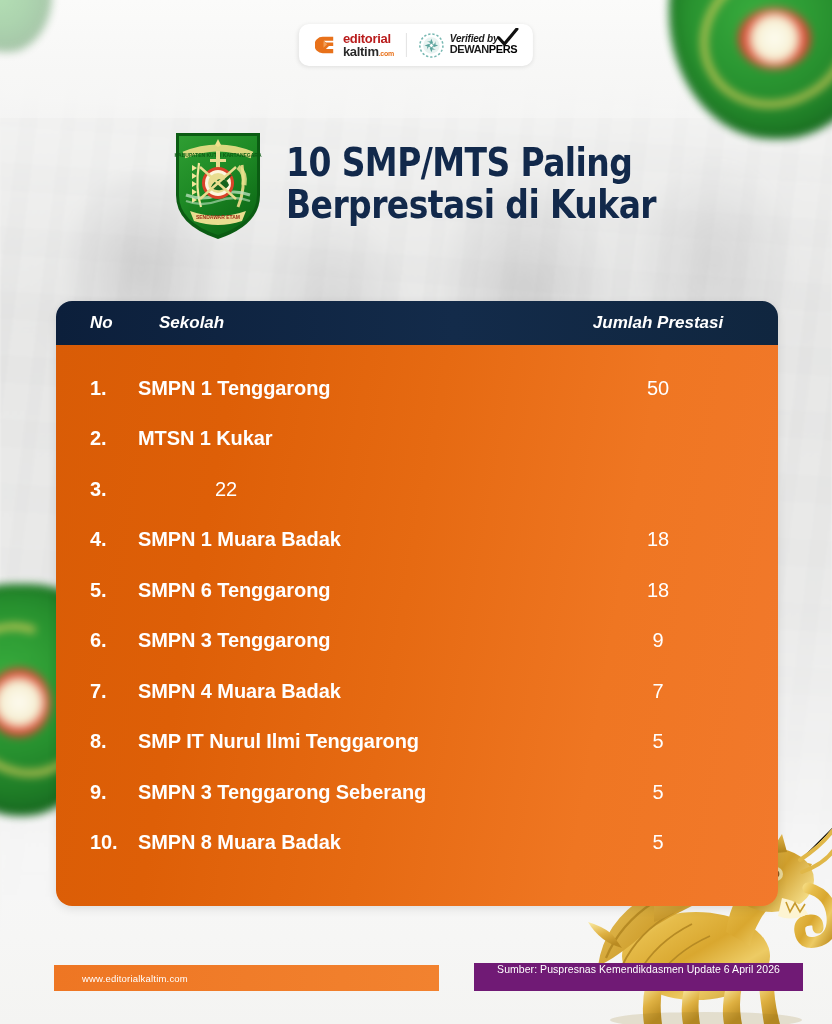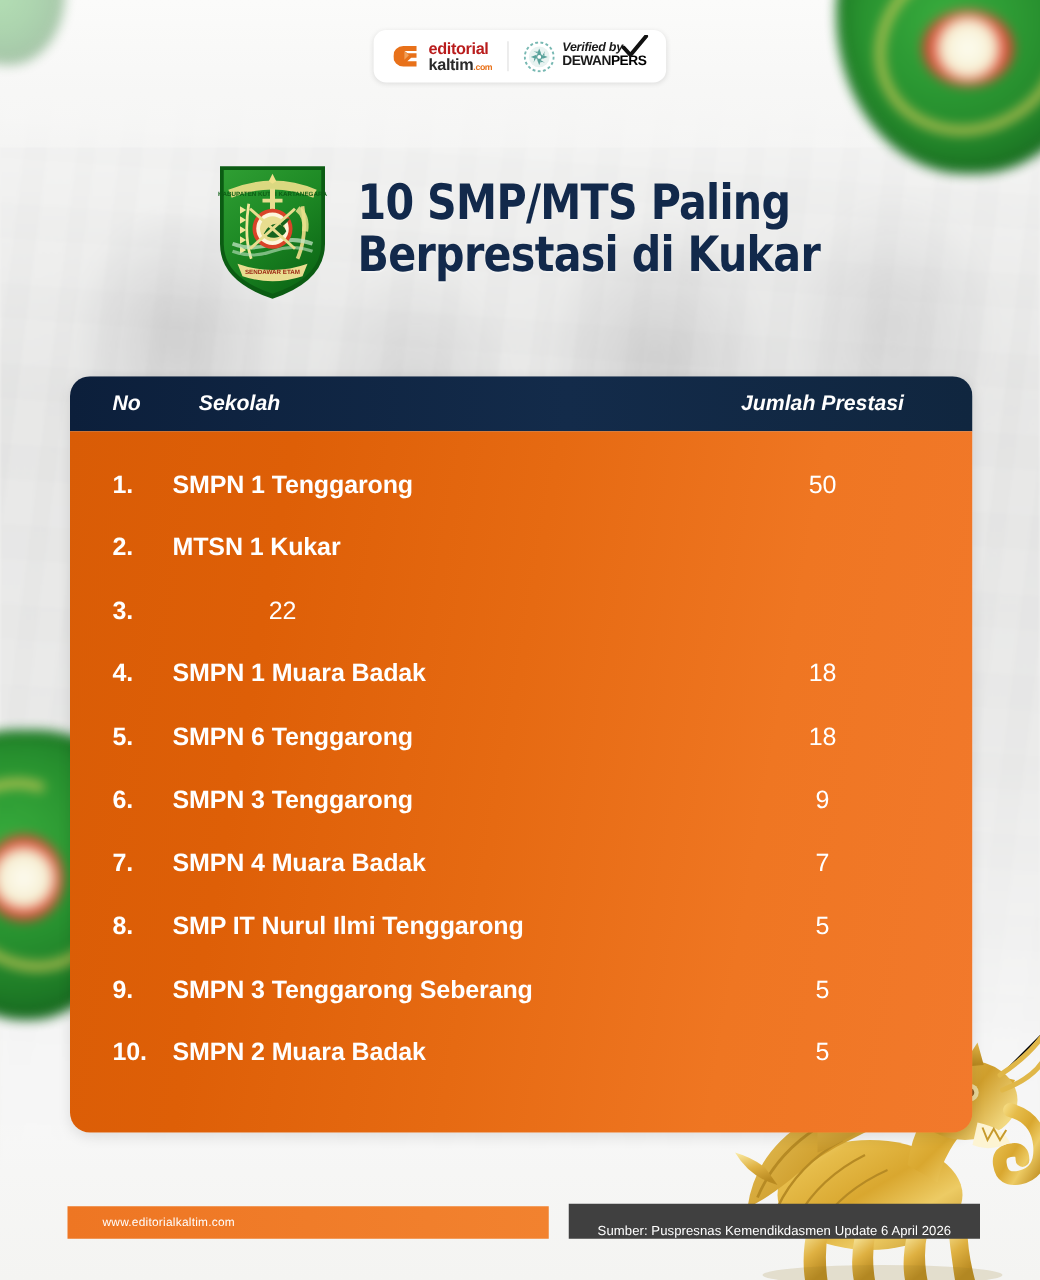--- a/index.html
+++ b/index.html
@@ -153,23 +153,23 @@
 
   
   #footer-web {
     position:absolute; left:54px; top:965px; width:385px; height:26px;
     background:linear-gradient(90deg,#ee7623,#f2822f);
     display:flex; align-items:center; padding-left:28px;
     color:#ffffff; font-size:9.5px; letter-spacing:.2px;
     z-index:6;
   }
   #footer-src {
-    position:absolute; left:455px; top:963px; width:329px; height:28px;
-    background:#404040;
-    display:flex; align-items:flex-end; justify-content:center;
+    position:absolute; left:474px; top:963px; width:329px; height:28px;
+    background:#701a75;
+    display:flex; align-items:flex-start; justify-content:center;
     color:#ffffff; font-size:10.5px; letter-spacing:.05px;
     z-index:7;
   }
 </style>
 </head>
 <body>
 
 <div id="bg-layer">
   <div class="bg-photo"></div>
   <div class="bg-white-top"></div>
@@ -395,21 +395,21 @@
         <div class="td-school">SMP IT Nurul Ilmi Tenggarong</div>
         <div class="td-count">5</div>
       </div>
       <div class="trow">
         <div class="td-no">9.</div>
         <div class="td-school">SMPN 3 Tenggarong Seberang</div>
         <div class="td-count">5</div>
       </div>
       <div class="trow">
         <div class="td-no">10.</div>
-        <div class="td-school">SMPN 2 Muara Badak</div>
+        <div class="td-school">SMPN 8 Muara Badak</div>
         <div class="td-count">5</div>
       </div>
     </div>
 </div>
 
 <div id="footer-web">
   <span>www.editorialkaltim.com</span>
 </div>
 <div id="footer-src">
   <span>Sumber: Puspresnas Kemendikdasmen Update 6 April 2026</span>

